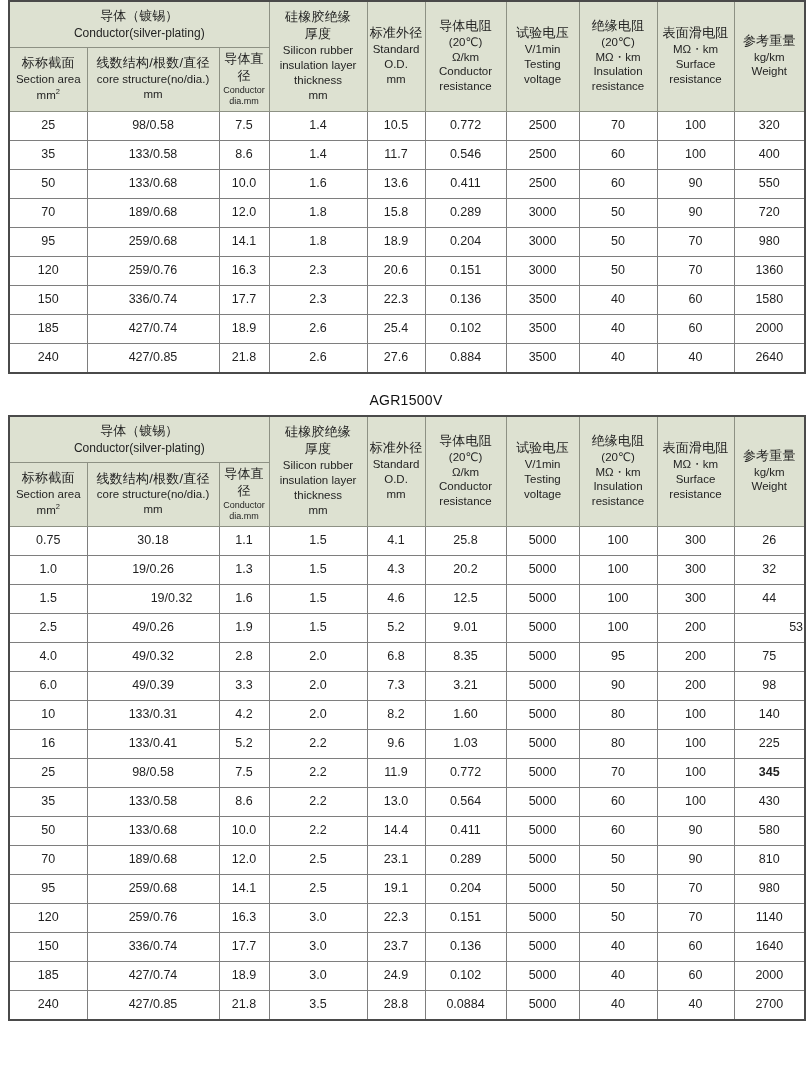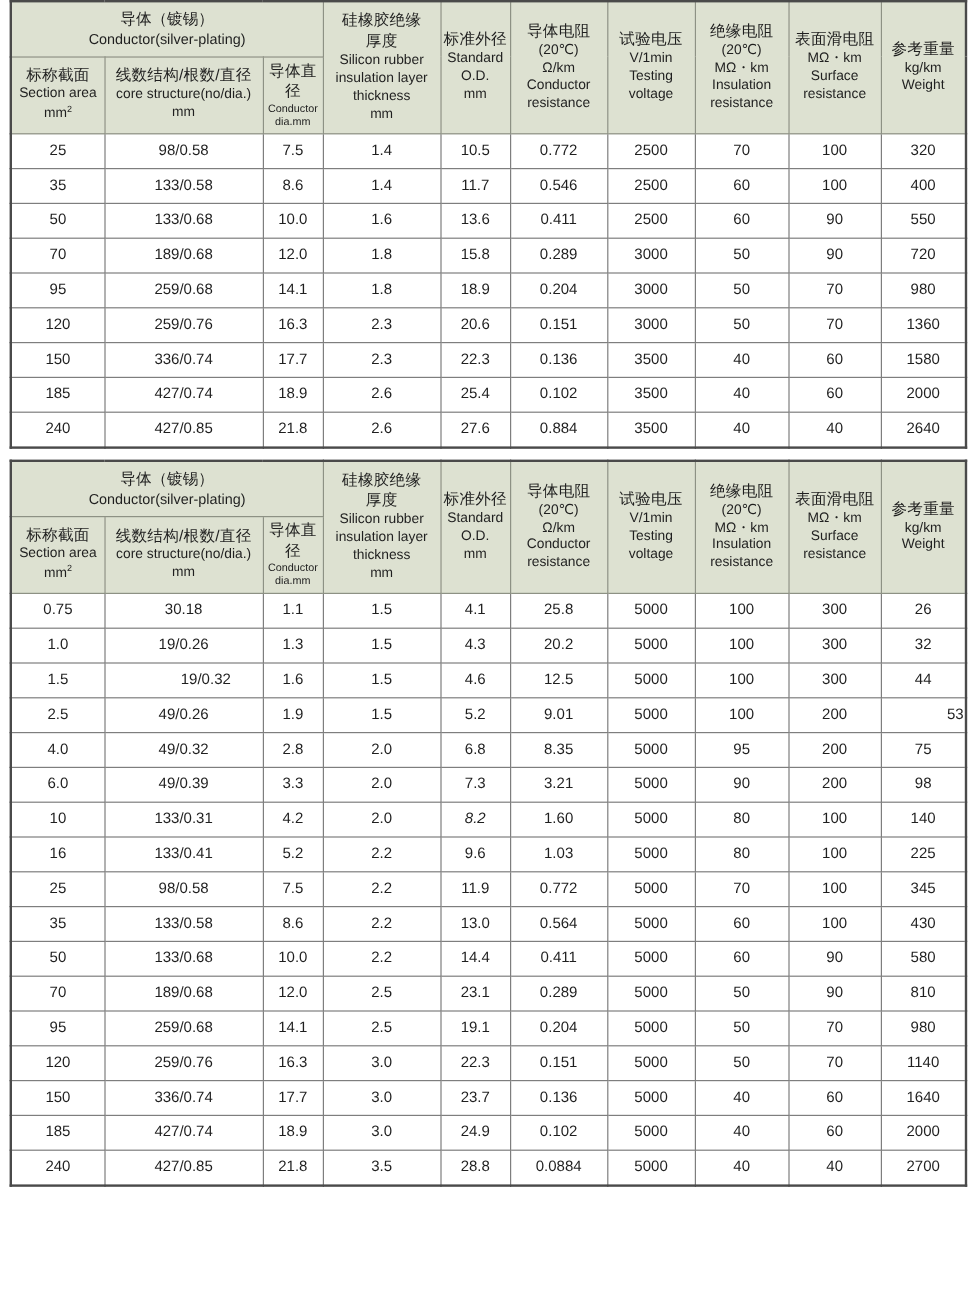--- a/index.html
+++ b/index.html
@@ -325,20 +325,21 @@
           <td style="height: 28px;">3500</td>
           <td style="height: 28px;">40</td>
           <td style="height: 28px;">40</td>
           <td style="height: 28px;">2640</td>
         </tr>
       </tbody>
   </table>
 
   <div class="gap-block"></div>
 
+  <div class="center-title">AGR1500V</div>
 
   <table class="spec">
     <colgroup>
       <col style="width:78px">
         <col style="width:132px">
         <col style="width:50px">
       <col style="width:98px">
         <col style="width:58px">
         <col style="width:81px">
       <col style="width:73px">
@@ -509,21 +510,21 @@
           <td style="height: 28px;">5000</td>
           <td style="height: 28px;">90</td>
           <td style="height: 28px;">200</td>
           <td style="height: 28px;">98</td>
         </tr>
         <tr>
           <td style="height: 28px;">10</td>
           <td style="height: 28px;">133/0.31</td>
           <td style="height: 28px;">4.2</td>
           <td style="height: 28px;">2.0</td>
-          <td style="height: 28px; font-style: italic;">8.2</td>
+          <td style="height: 28px;">8.2</td>
           <td style="height: 28px;">1.60</td>
           <td style="height: 28px;">5000</td>
           <td style="height: 28px;">80</td>
           <td style="height: 28px;">100</td>
           <td style="height: 28px;">140</td>
         </tr>
         <tr>
           <td style="height: 28px;">16</td>
           <td style="height: 28px;">133/0.41</td>
           <td style="height: 28px;">5.2</td>
@@ -538,21 +539,21 @@
         <tr>
           <td style="height: 28px;">25</td>
           <td style="height: 28px;">98/0.58</td>
           <td style="height: 28px;">7.5</td>
           <td style="height: 28px;">2.2</td>
           <td style="height: 28px;">11.9</td>
           <td style="height: 28px;">0.772</td>
           <td style="height: 28px;">5000</td>
           <td style="height: 28px;">70</td>
           <td style="height: 28px;">100</td>
-          <td style="height: 28px;">345</td>
+          <td style="height: 28px; font-weight: bold;">345</td>
         </tr>
         <tr>
           <td style="height: 28px;">35</td>
           <td style="height: 28px;">133/0.58</td>
           <td style="height: 28px;">8.6</td>
           <td style="height: 28px;">2.2</td>
           <td style="height: 28px;">13.0</td>
           <td style="height: 28px;">0.564</td>
           <td style="height: 28px;">5000</td>
           <td style="height: 28px;">60</td>

